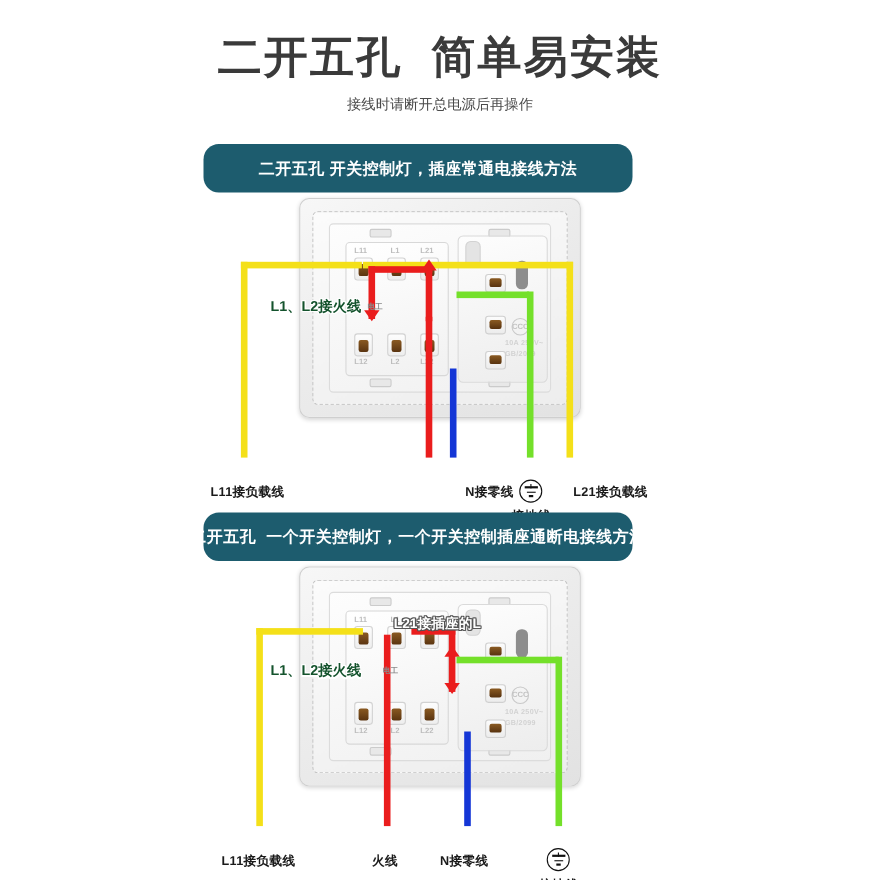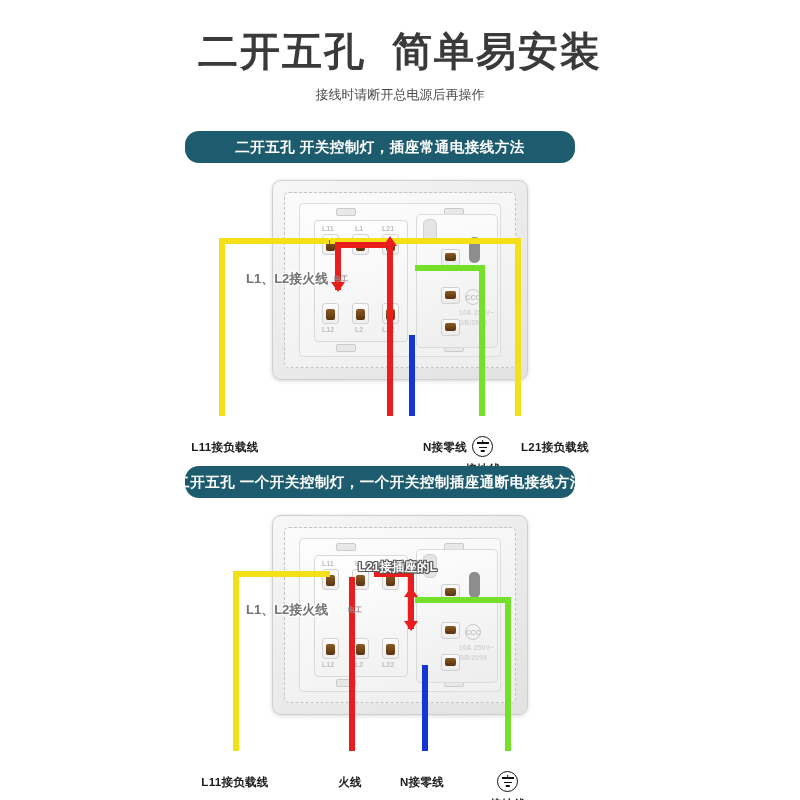--- a/index.html
+++ b/index.html
@@ -32,34 +32,34 @@
     left: 0; top: 86px; width: 800px;
     text-align: center;
     font-size: 13px;
     font-weight: 400;
     color: #4a4a4a;
   }
 
   
   .banner {
     position: absolute;
-    height: 32px;
+    height: 44px;
     border-radius: 14px;
     background: #1d5c6e;
     color: #ffffff;
     font-size: 14.5px;
     font-weight: 700;
     display: flex;
     align-items: center;
     justify-content: center;
     letter-spacing: 0.5px;
     white-space: nowrap;
   }
   .banner-1 { left: 185px; top: 131px; width: 390px; }
-  .banner-2 { left: 185px; top: 466px; width: 390px; }
+  .banner-2 { left: 185px; top: 466px; width: 390px; font-family: Liberation Mono, monospace; }
 
   
   .diagram { position: absolute; left: 0; width: 800px; }
   .diagram-1 { top: 170px; height: 285px; }
   .diagram-2 { top: 505px; height: 285px; }
 
   
   .plate {
     position: absolute;
     background: linear-gradient(150deg,#f7f7f7 0%,#ececec 45%,#e2e2e2 100%);
@@ -179,21 +179,21 @@
     border-right: 7px solid transparent;
   }
   .arrow-down { border-top: 10px solid #ea1d1d; }
   .arrow-up   { border-bottom: 10px solid #ea1d1d; }
 
   
   .callout-red {
     position: absolute;
     font-size: 13px;
     font-weight: 700;
-    color: #737373;
+    color: #14532d;
     white-space: nowrap;
     text-shadow:
       1px 0 0 #fff, -1px 0 0 #fff, 0 1px 0 #fff, 0 -1px 0 #fff,
       1px 1px 0 #fff, -1px -1px 0 #fff, 1px -1px 0 #fff, -1px 1px 0 #fff;
     text-align: right;
   }
   .callout-white {
     position: absolute;
     font-size: 12.5px;
     font-weight: 700;

